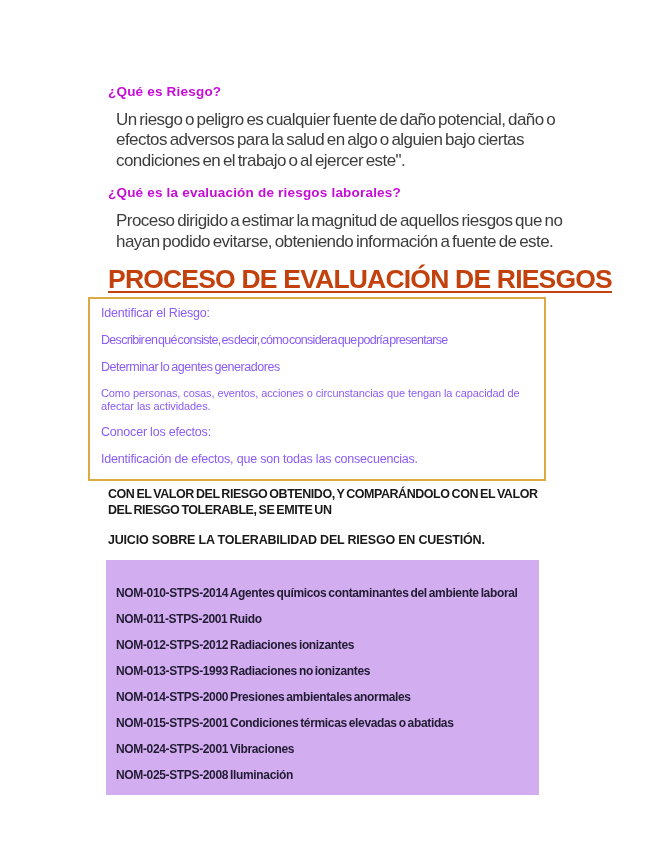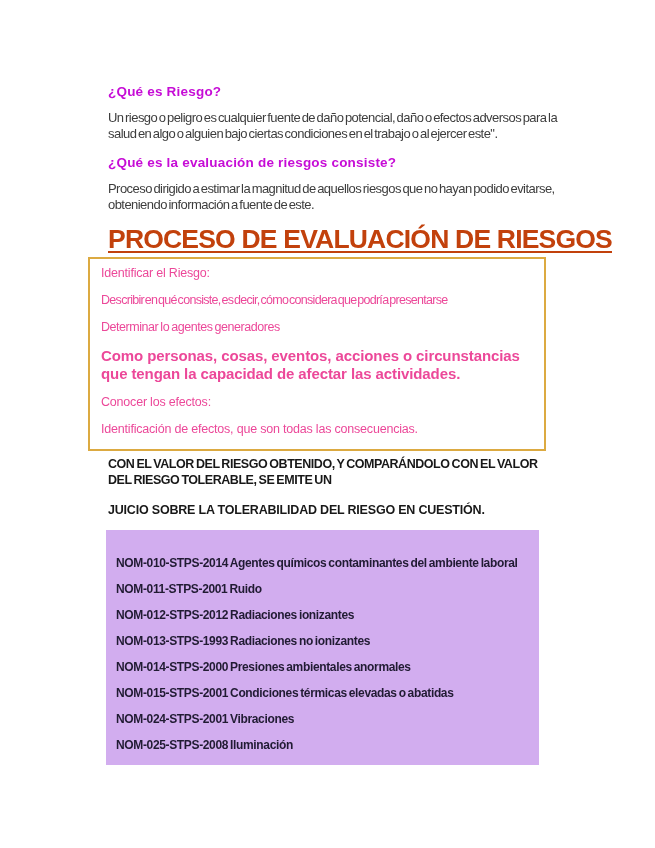--- a/index.html
+++ b/index.html
@@ -22,26 +22,26 @@
     padding: 84px 90px 0 108px;
   }
   .q-heading {
     font-size: 13.5px;
     font-weight: bold;
     color: #c60cd6;
     letter-spacing: 0.2px;
     margin: 0 0 11px 0;
   }
   .body-para {
-    font-size: 13px;
+    font-size: 17px;
     color: #3d3d3d;
     line-height: 1.2;
     letter-spacing: -0.55px;
     word-spacing: -1.5px;
-    margin: 0 0 14px 0;
+    margin: 0 0 14px 8px;
     width: 468px;
   }
   .body-para.second { margin-bottom: 12px; width: 452px; }
   .main-title {
     font-size: 26.5px;
     font-weight: bold;
     color: #c2410c;
     letter-spacing: -0.8px;
     text-decoration: underline;
     text-decoration-thickness: 2px;
@@ -52,35 +52,34 @@
   .process-box {
     border: 2px solid #dcaa41;
     width: 458px;
     margin-left: -20px;
     margin-top: 2px;
     padding: 7px 10px 6px 11px;
     background: #ffffff;
   }
   .process-item {
     font-size: 12.5px;
-    color: #ec4899;
+    color: #8b5cf6;
     line-height: 1.2;
     margin: 0 0 12px 0;
     letter-spacing: -0.2px;
   }
   .process-item:nth-child(2) {
     letter-spacing: -0.7px;
     word-spacing: -2px;
   }
   .process-item:nth-child(3) { letter-spacing: -0.45px; word-spacing: -1px; }
   .process-item:nth-child(4) {
-    font-size: 15px;
+    font-size: 11px;
     letter-spacing: -0.1px;
     width: 430px;
-    font-weight: bold;
   }
   .process-item:last-child { margin-bottom: 6px; }
   .tolerability-para {
     font-size: 12.5px;
     font-weight: bold;
     color: #181818;
     line-height: 1.28;
     letter-spacing: -0.45px;
     word-spacing: -1px;
     width: 434px;
@@ -112,21 +111,21 @@
 </style>
 </head>
 <body>
 
 <div class="page">
 
   <h2 class="q-heading">¿Qué es Riesgo?</h2>
 
   <p class="body-para">Un riesgo o peligro es cualquier fuente de daño potencial, daño o efectos adversos para la salud en algo o alguien bajo ciertas condiciones en el trabajo o al ejercer este".</p>
 
-  <h2 class="q-heading">¿Qué es la evaluación de riesgos consiste?</h2>
+  <h2 class="q-heading">¿Qué es la evaluación de riesgos laborales?</h2>
 
   <p class="body-para second">Proceso dirigido a estimar la magnitud de aquellos riesgos que no hayan podido evitarse, obteniendo información a fuente de este.</p>
 
   <h1 class="main-title">PROCESO DE EVALUACIÓN DE RIESGOS</h1>
 
   <div class="process-box">
       <p class="process-item">Identificar el Riesgo:</p>
       <p class="process-item">Describir en qué consiste, es decir, cómo considera que podría presentarse</p>
       <p class="process-item">Determinar lo agentes generadores</p>
       <p class="process-item">Como personas, cosas, eventos, acciones o circunstancias que tengan la capacidad de afectar las actividades.</p>

